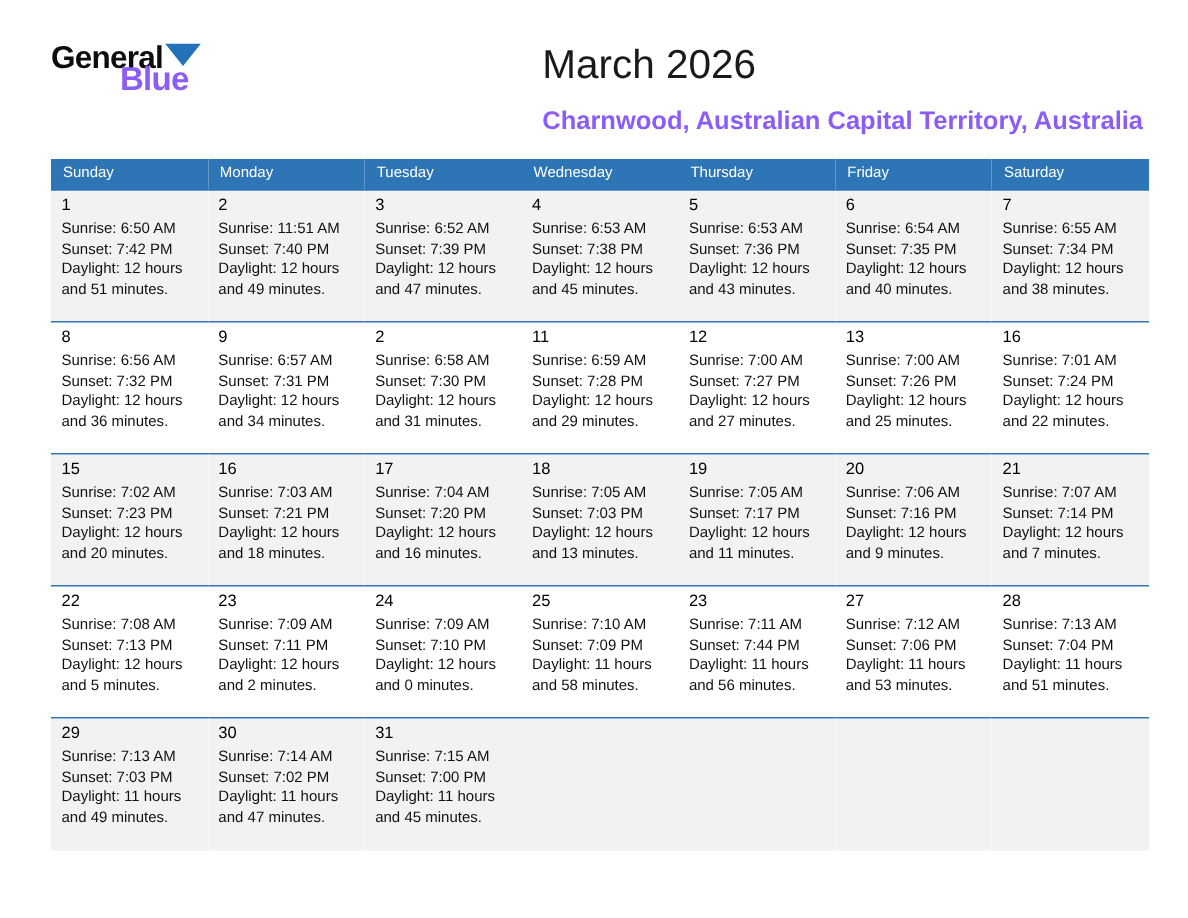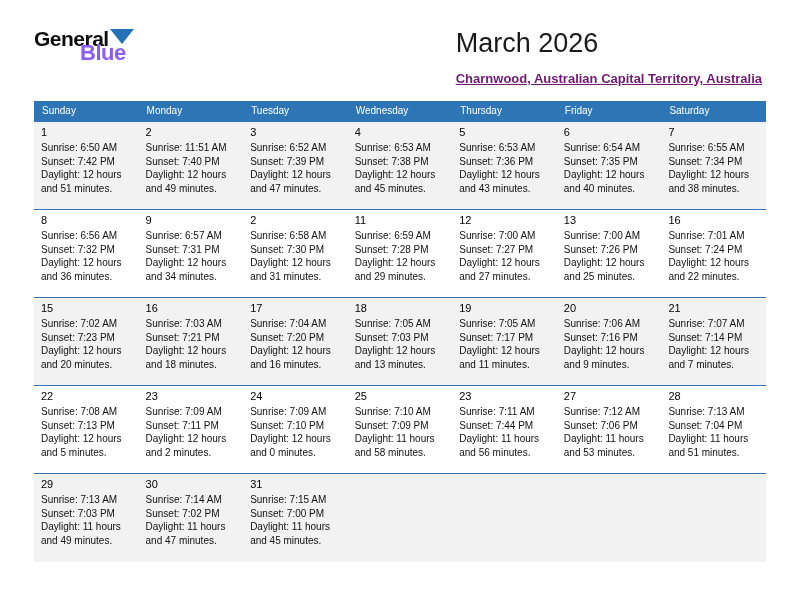--- a/index.html
+++ b/index.html
@@ -10,21 +10,21 @@
 
   .top { display:flex; justify-content:space-between; align-items:flex-start; }
 
   .logo { line-height:1; }
   .logo-line1 { display:flex; align-items:flex-start; font-size:21px; font-weight:700; color:#0d0d0d; letter-spacing:-0.5px; }
   .logo-tri { margin-left:1px; margin-top:1px; }
   .logo-line2 { font-size:22px; font-weight:700; color:#8b5cf6; margin-left:46px; margin-top:-7px; letter-spacing:-0.5px; }
 
   .title-block { text-align:left; }
   .month-title { font-size:27px; font-weight:400; color:#1a1a1a; line-height:1.15; }
-  .location { font-size:13px; font-weight:700; color:#701a75; margin-top:12px;text-decoration:underline; }
+  .location { font-size:17px; font-weight:700; color:#8b5cf6; margin-top:12px; }
 
   table.cal { border-collapse:collapse; width:732px; margin-top:15px; table-layout:fixed; }
   thead th { background:var(--accent); color:#fff; font-weight:400; font-size:10px; text-align:left; padding:4px 8px 5px 8px; }
   tbody tr { border-top:1px solid var(--accent); }
   tbody tr.alt { background:var(--alt); }
   tbody td { vertical-align:top; padding:4px 6px 4px 7px; height:88px; font-size:10px; overflow:hidden; }
   .day-num { font-size:11px; margin-bottom:3px; }
   .detail { line-height:13.5px; color:#111; }
 </style>
 </head>

